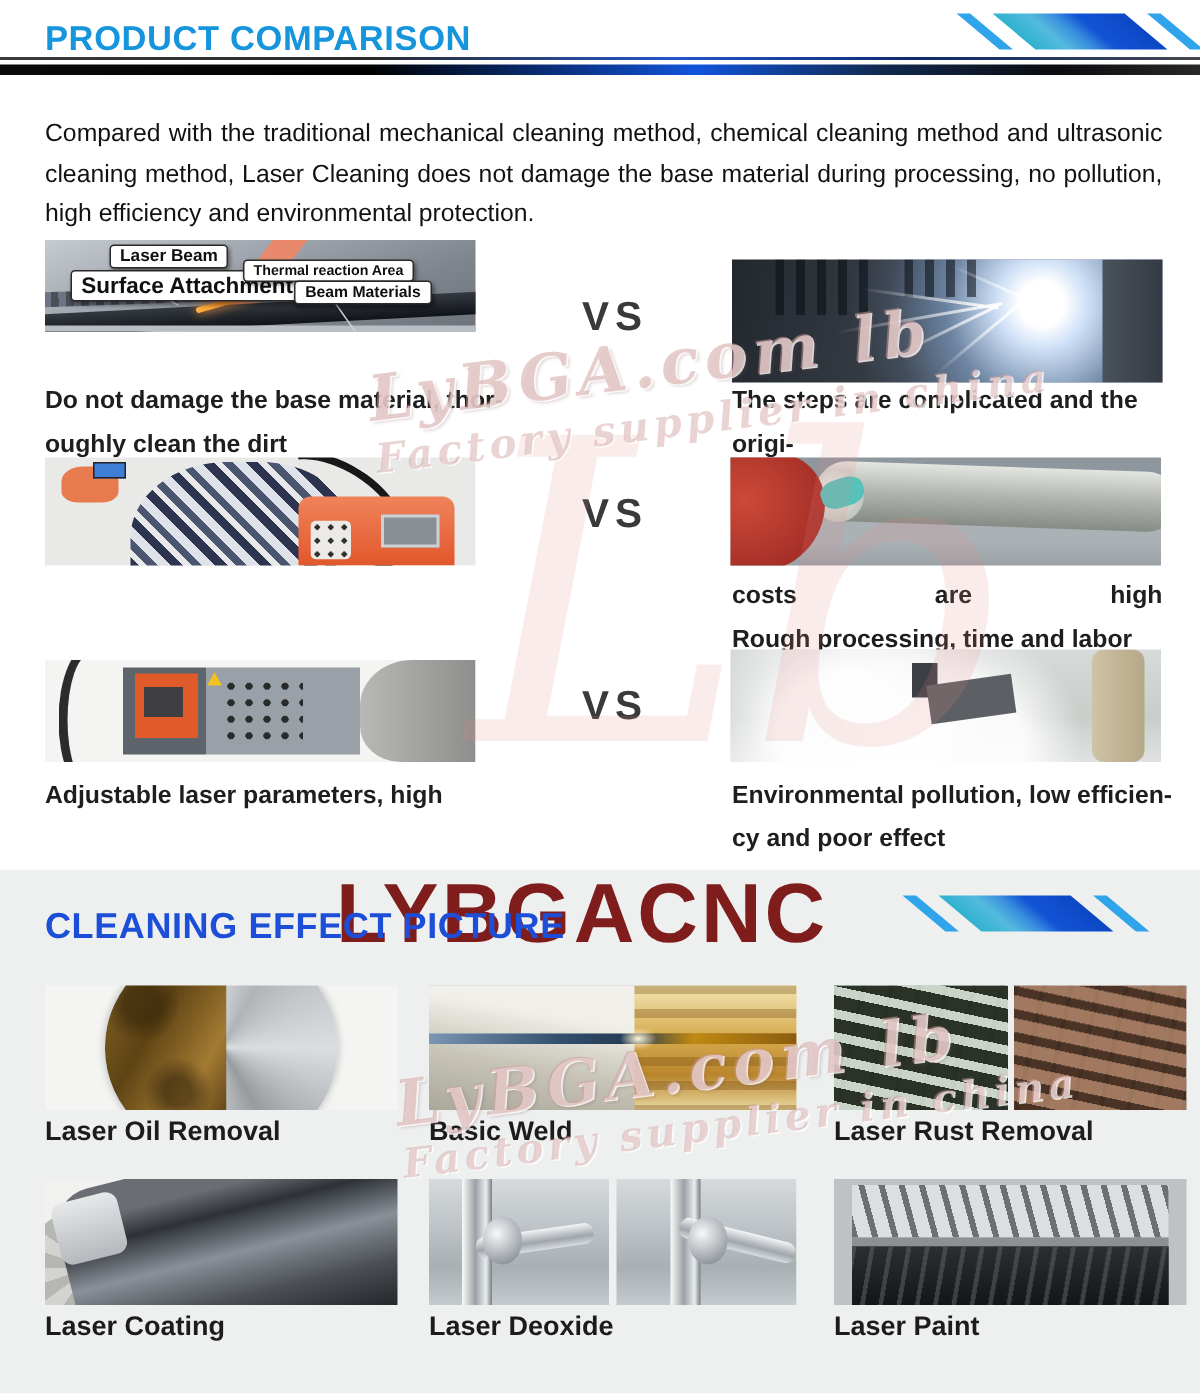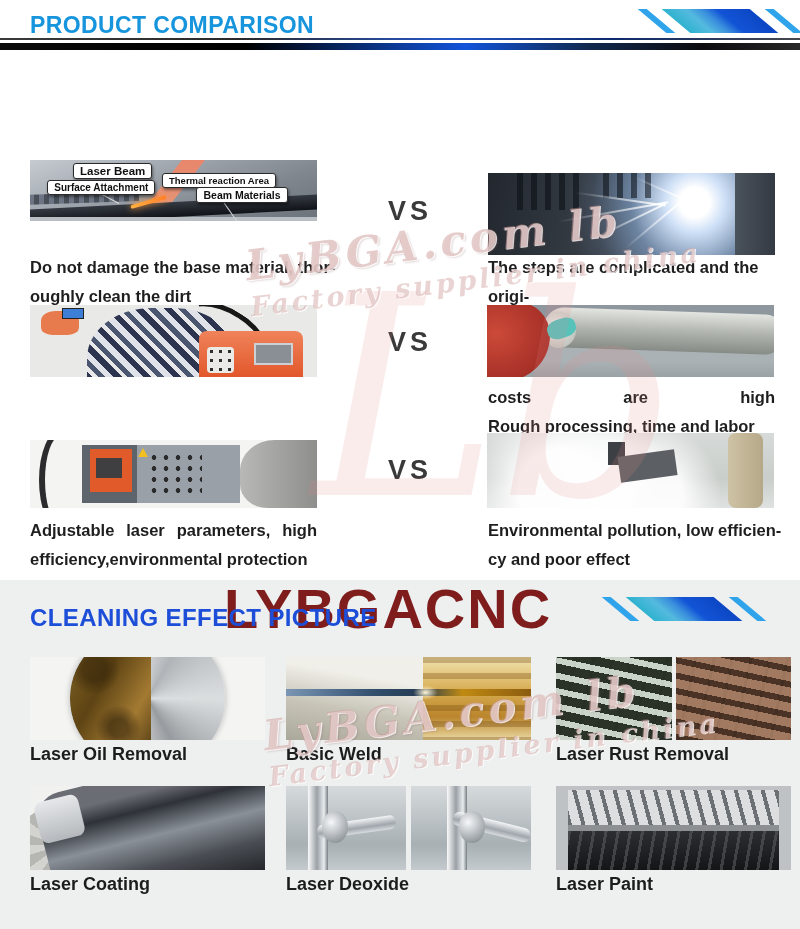--- a/index.html
+++ b/index.html
@@ -62,21 +62,21 @@
     transform:rotate(-3deg);
     background:linear-gradient(180deg,#353a42,#101318); }
   .floor-light { position:absolute; left:0; right:0; bottom:0; height:7%; background:#b9bec4; }
   .glow { position:absolute; left:35%; top:66%; width:13%; height:4px; border-radius:3px;
     background:linear-gradient(90deg,#ffb040,#ff7f2a); transform:rotate(-16deg);
     box-shadow:0 0 7px #ff9636; }
   .dlabel { position:absolute; background:#ffffff; border:1px solid #2a2a2a; border-radius:3px;
     font-weight:bold; color:#101010; padding:1px 6px; white-space:nowrap;
     box-shadow:1px 2px 3px rgba(0,0,0,.45); }
   .dl-beam    { left:15%; top:5%;  font-size:11.5px; }
-  .dl-surface { left:6%;  top:33%; font-size:10px; }
+  .dl-surface { left:6%;  top:33%; font-size:15px; }
   .dl-thermal { left:46%; top:21%; font-size:9.5px; }
   .dl-basic   { left:58%; top:44%; font-size:10.5px; }
   .leader { position:absolute; background:#e8e8e8; height:1px; }
   .ld1 { left:62%; top:78%; width:40px; transform:rotate(55deg); background:#cfd4d8; }
   .ld2 { left:20%; top:58%; width:34px; transform:rotate(28deg); background:#ddd; }
 
   
   .img-sparks { left:488px; top:173px; width:287px; height:82px;
     background:
       radial-gradient(circle at 72% 36%, #ffffff 0 7%, rgba(214,232,255,.95) 14%, rgba(150,190,240,.5) 30%, rgba(120,150,200,.15) 48%, transparent 60%),
@@ -266,20 +266,21 @@
 
   <div class="title1">PRODUCT COMPARISON</div>
   <div class="decor decor-top">
     <span class="d-stripe"></span>
     <span class="d-para"></span>
     <span class="d-stripe last"></span>
   </div>
   <div class="hr-line"></div>
   <div class="hr-bar"></div>
 
+  <div class="intro">Compared with the traditional mechanical cleaning method, chemical cleaning method and ultrasonic cleaning method, Laser Cleaning does not damage the base material during processing, no pollution, high efficiency and environmental protection.</div>
 
   <div class="cmp-img img-diagram">
     <div class="beam"></div>
     <div class="dirt-strip"></div>
     <div class="dark-band"></div>
     <div class="floor-light"></div>
     <div class="glow"></div>
     <div class="leader ld1"></div>
     <div class="leader ld2"></div>
     <div class="dlabel dl-beam">Laser Beam</div>
@@ -341,21 +342,20 @@
     <div class="sleeve"></div>
   </div>
   <div class="vs" style="top:455px">VS</div>
   <div class="cmp-img img-smoke">
     <div class="equip2"></div>
     <div class="equip"></div>
     <div class="leg"></div>
   </div>
   <div class="cap just" style="left:30px; top:516px; width:287px">
       <div class="cap-line">Adjustable laser parameters, high</div>
-      <div class="cap-line">efficiency,environmental protection</div>
     </div>
   <div class="cap" style="left:488px; top:516px; width:295px">
       <div class="cap-line">Environmental pollution, low efficien-</div>
       <div class="cap-line">cy and poor effect</div>
     </div>
 
   <div class="band">
     <div class="band-wm">LYBGACNC</div>
     <div class="title2">CLEANING EFFECT PICTURE</div>
     <div class="decor decor-band">

